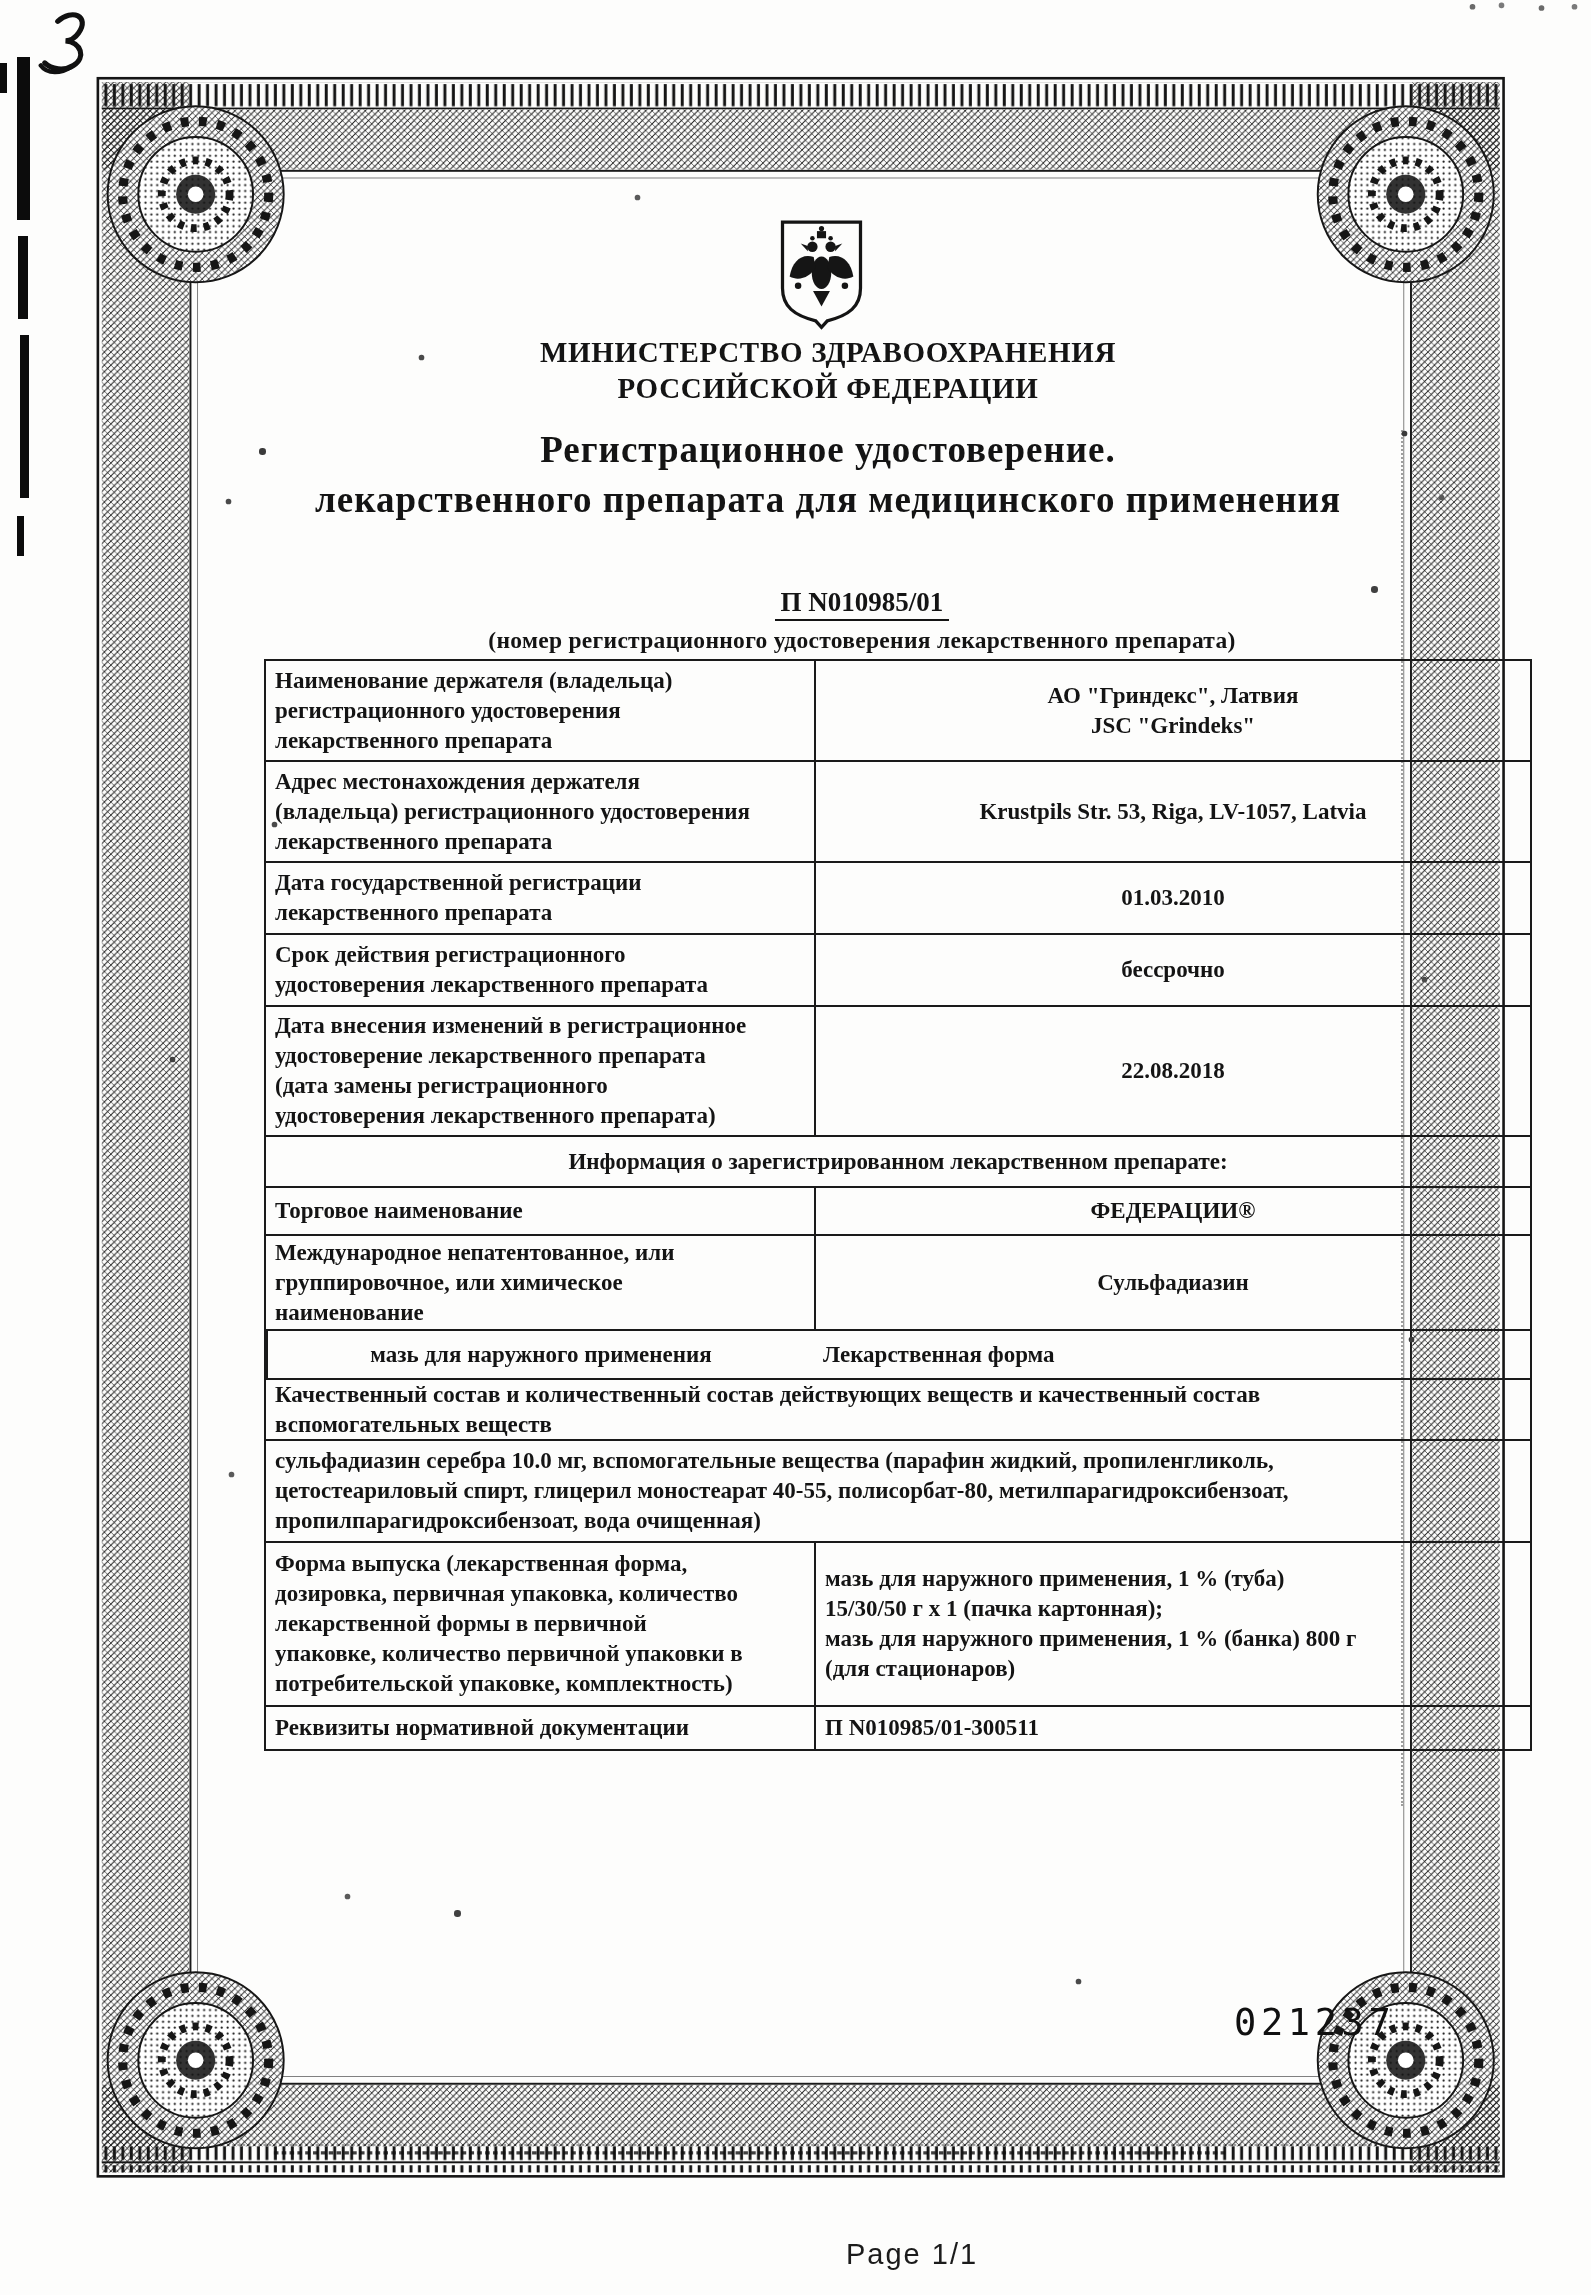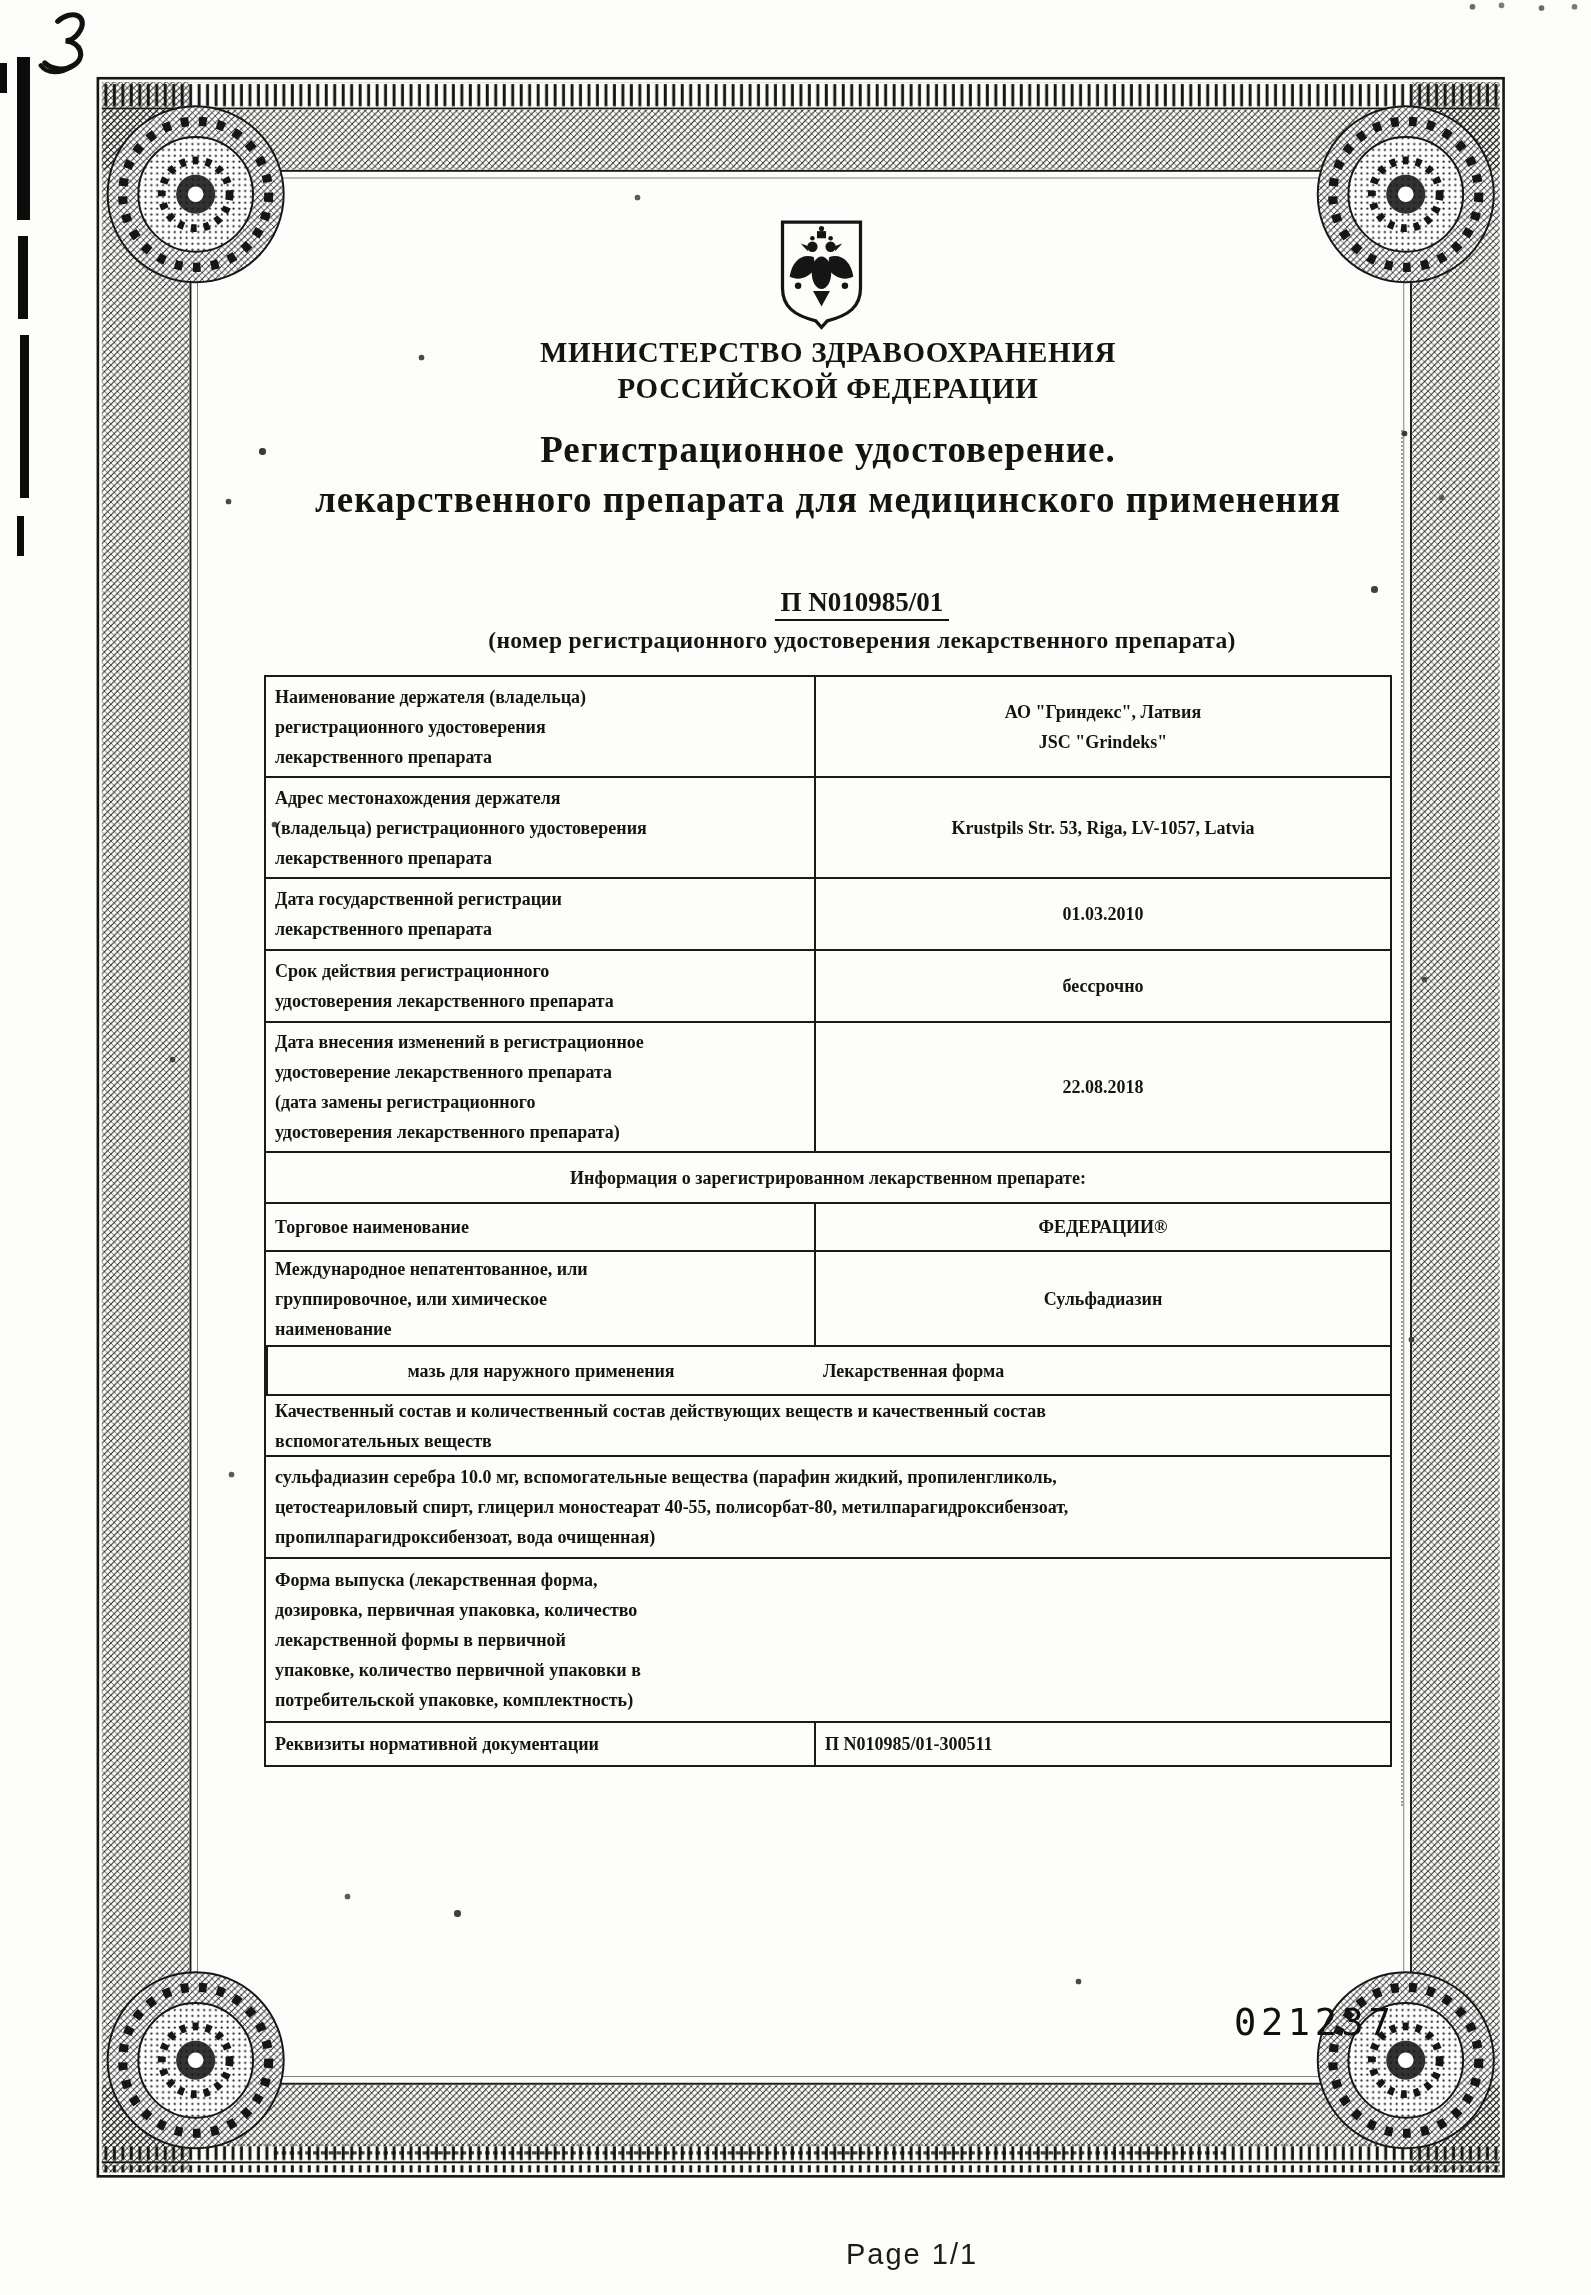--- a/index.html
+++ b/index.html
@@ -13,22 +13,22 @@
   .hdr-center{position:absolute;left:264px;width:1128px;text-align:center;}
   .ministry{top:334px;font-size:29px;font-weight:700;line-height:36px;letter-spacing:0.7px;}
   .doc-title{top:425px;font-size:37px;font-weight:700;line-height:50px;letter-spacing:1px;}
   .reg-number{top:587px;transform:translateX(34px);font-size:27px;font-weight:700;}
   .reg-number span{border-bottom:2.6px solid #141414;padding:0 5.2px 2px;}
   .reg-caption{top:627px;transform:translateX(34px);font-size:23.5px;font-weight:700;letter-spacing:0.3px;}
   
   .emblem{position:absolute;left:776px;top:218px;width:91px;height:112px;}
   
   .tbl{
-    position:absolute;left:264px;top:675px;width:1128px;box-sizing:border-box;
-    border:2px solid #1a1a1a;font-size:18px;font-weight:700;line-height:30px;
+    position:absolute;left:264px;top:659px;width:1268px;box-sizing:border-box;
+    border:2px solid #1a1a1a;font-size:23px;font-weight:700;line-height:30px;
   }
   .row{display:grid;grid-template-columns:548px 1fr;box-sizing:border-box;border-bottom:2px solid #1a1a1a;overflow:hidden;}
   .row:last-child{border-bottom:none;border-radius:16px;}
   .row.full{grid-template-columns:1fr;}
   .cell{box-sizing:border-box;overflow:hidden;white-space:pre-line;}
   .lbl{padding:3.9px 9px;display:flex;align-items:center;text-align:left;}
   .val{border-left:2px solid #1a1a1a;padding:3.9px 9px;display:flex;align-items:center;justify-content:center;text-align:center;}
   .val.left{justify-content:flex-start;text-align:left;}
   .fullcell{padding:3.9px 9px;display:flex;align-items:center;border-radius:9px;}
   .fullcell.center{justify-content:center;text-align:center;}
@@ -257,20 +257,24 @@
 цетостеариловый спирт, глицерил моностеарат 40-55, полисорбат-80, метилпарагидроксибензоат,
 пропилпарагидроксибензоат, вода очищенная)</div>
     </div>
 
     <div class="row h252">
       <div class="cell lbl">Форма выпуска (лекарственная форма,
 дозировка, первичная упаковка, количество
 лекарственной формы в первичной
 упаковке, количество первичной упаковки в
 потребительской упаковке, комплектность)</div>
+      <div class="cell val left">мазь для наружного применения, 1 % (туба)
+15/30/50 г х 1 (пачка картонная);
+мазь для наружного применения, 1 % (банка) 800 г
+(для стационаров)</div>
     </div>
 
     <div class="row h64">
       <div class="cell lbl">Реквизиты нормативной документации</div>
       <div class="cell val left">П N010985/01-300511</div>
     </div>
 
   </div>
 
   <div class="serial">021237</div>

